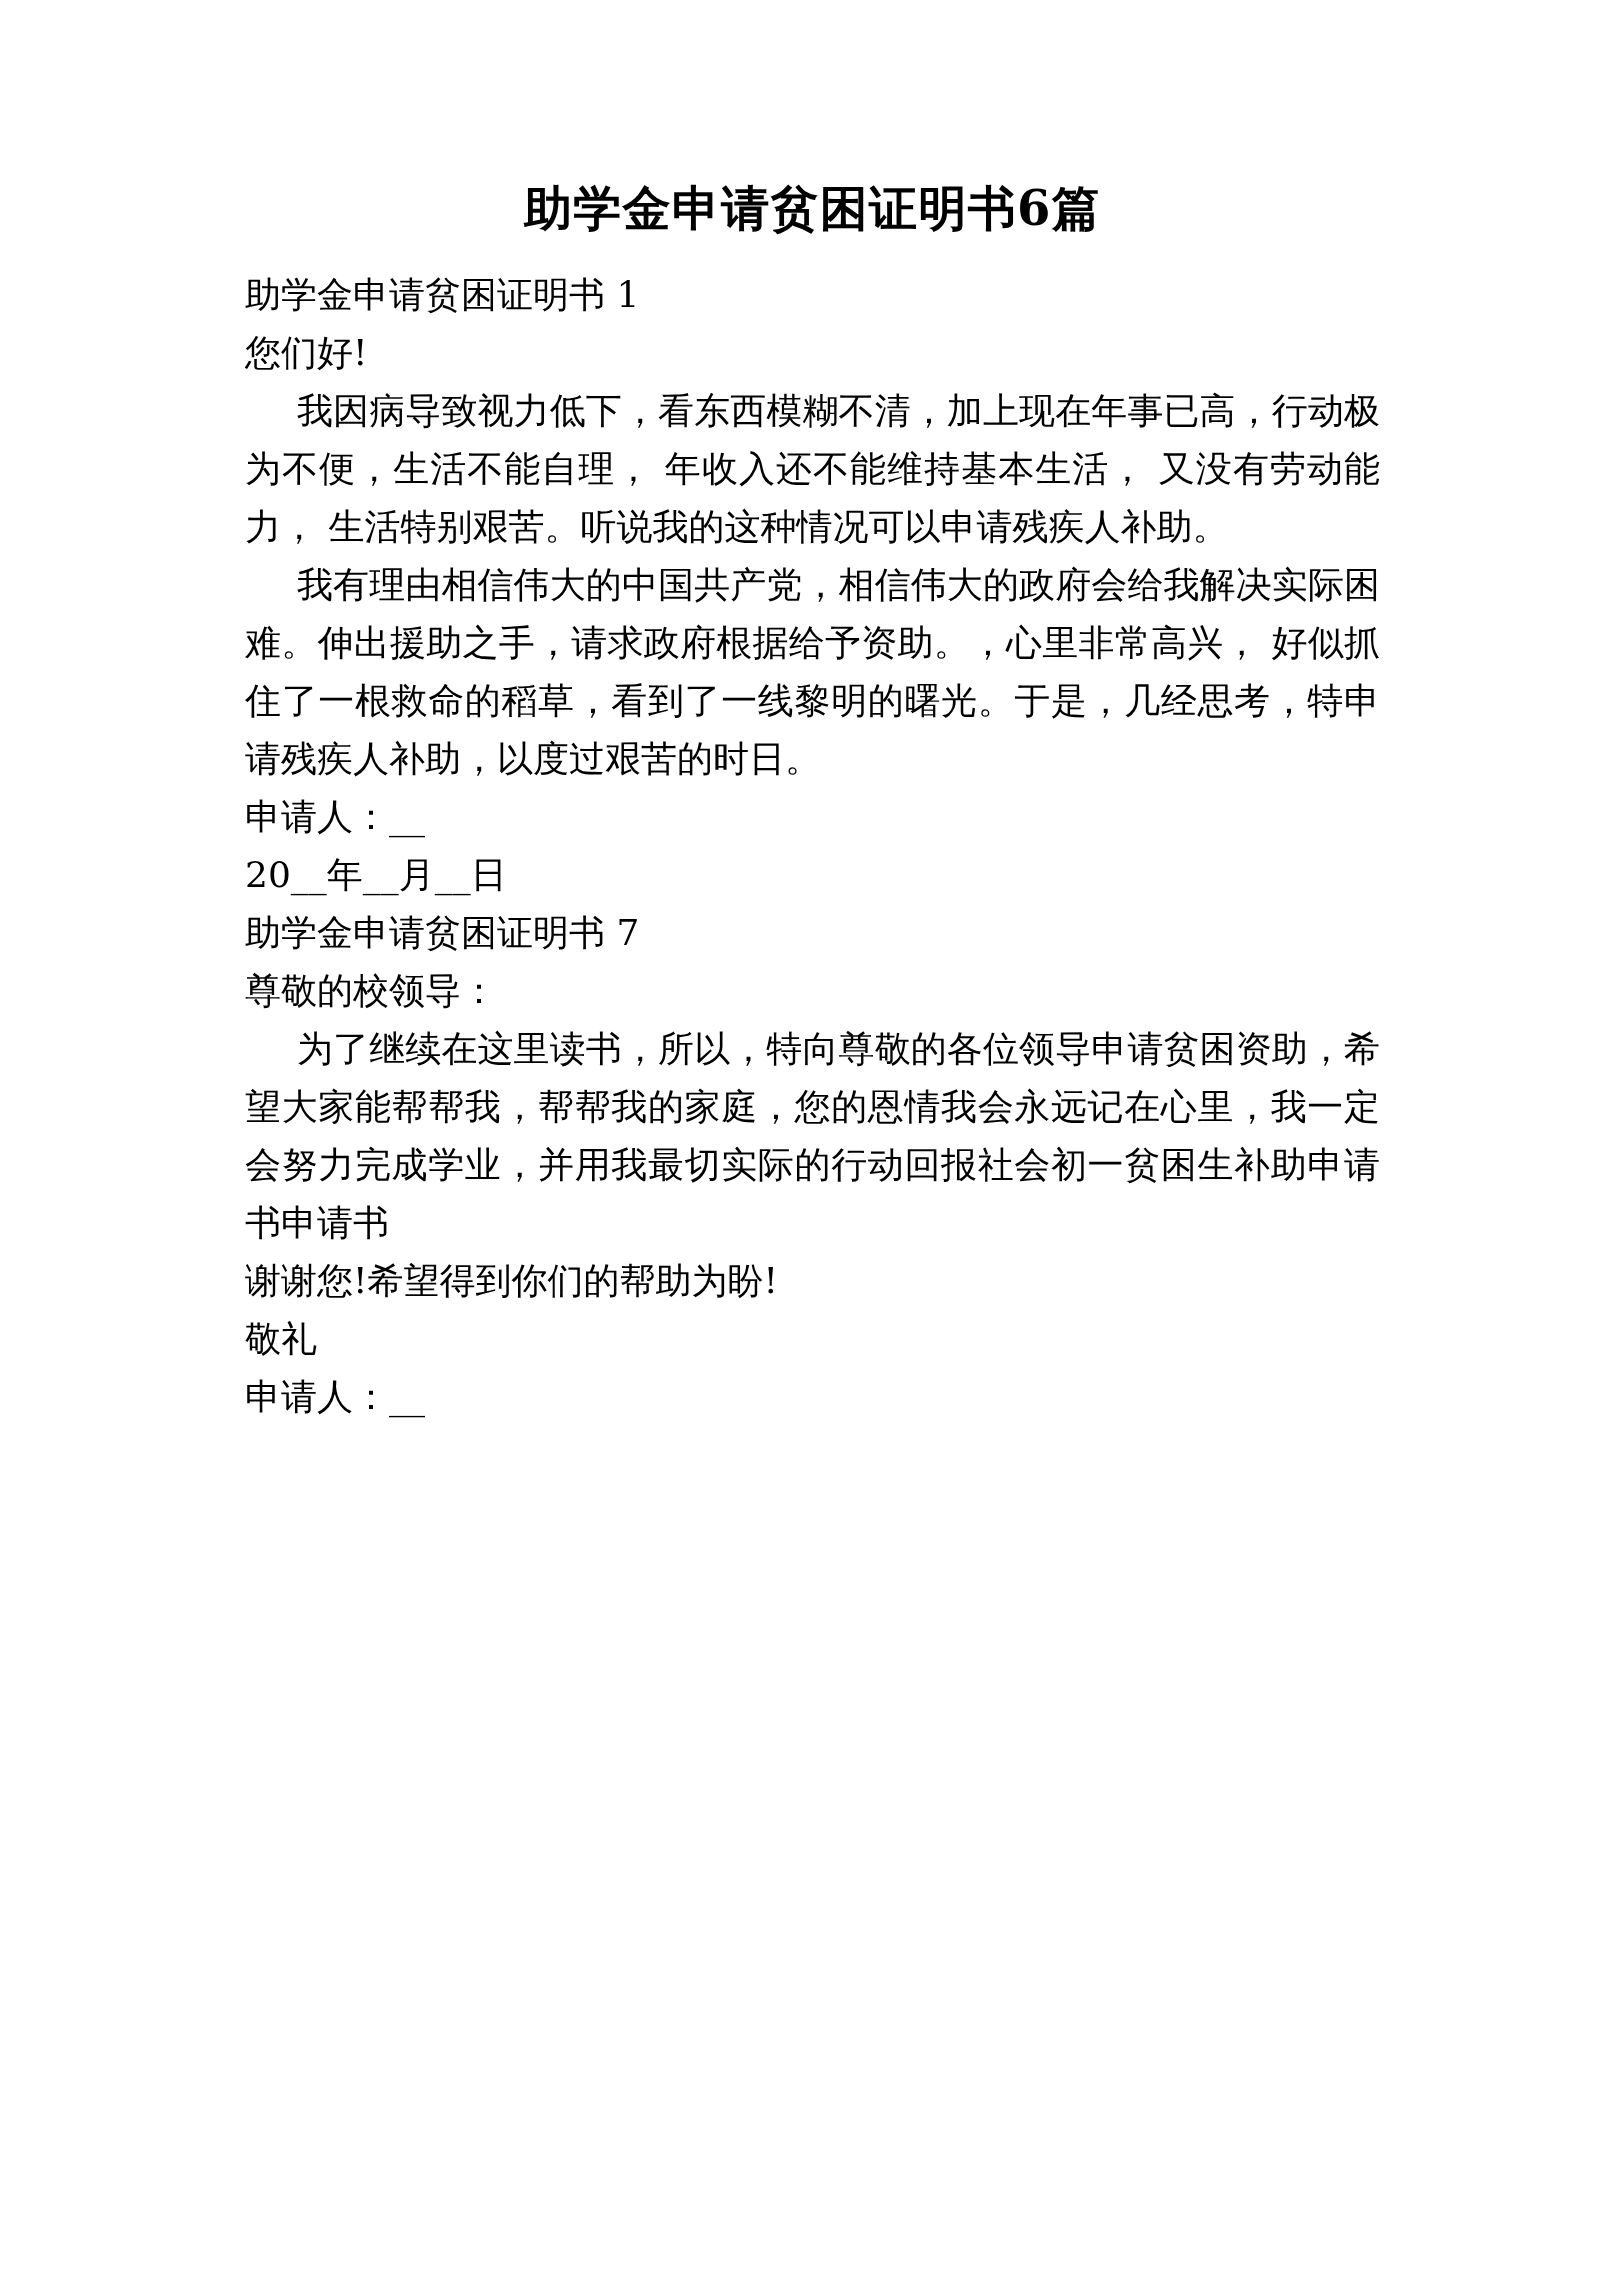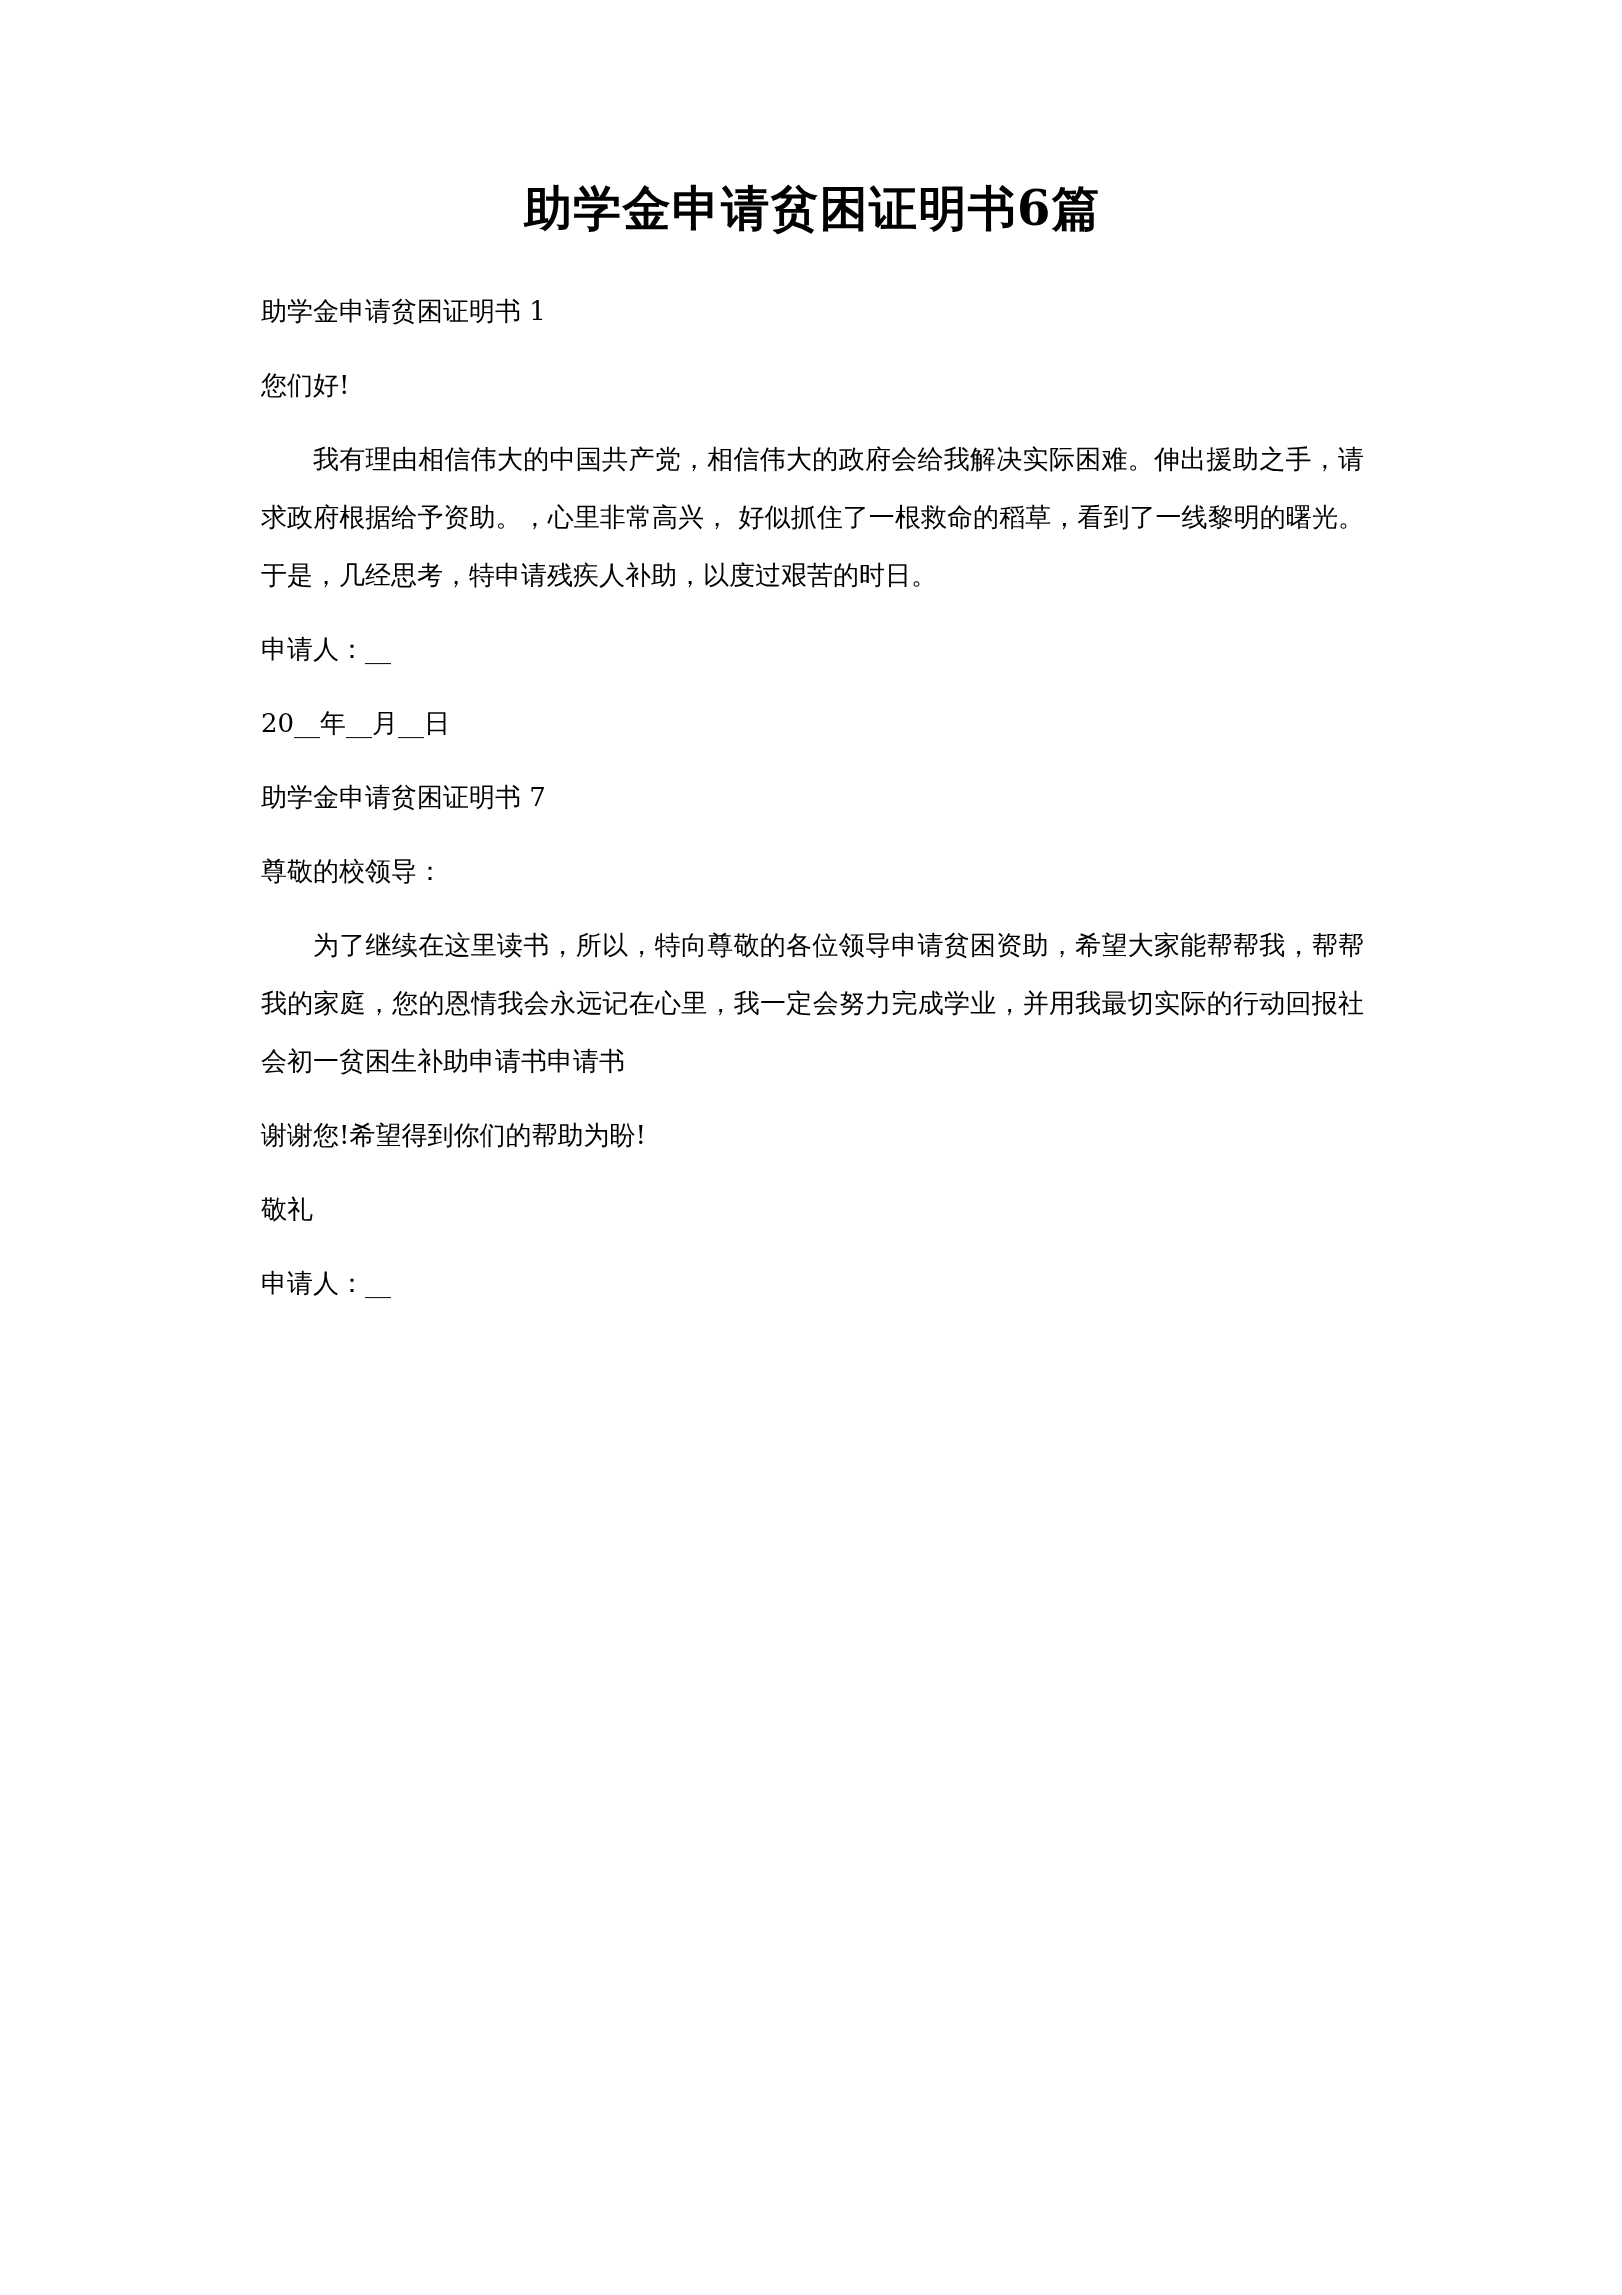--- a/index.html
+++ b/index.html
@@ -35,23 +35,23 @@
     font-weight: bold;
     line-height: 1.25;
     text-align: center;
     margin: 0;
     padding-top: 178px;
     padding-bottom: 0;
     letter-spacing: 1.3px;
   }
 
   .line {
-    font-size: 26px;
+    font-size: 36px;
     line-height: 58px;
-    margin: 16px;
+    margin: 0;
     text-align: justify;
     text-justify: inter-ideograph;
     word-break: break-all;
     white-space: pre-wrap;
   }
 
   .indent {
     text-indent: 52px;
   }
 
@@ -65,20 +65,21 @@
 <div id="page">
   <div id="content">
 
     <h1 class="doc-title">助学金申请贫困证明书6篇</h1>
 
     <div class="spacer-title"></div>
 
     <div class="blk">
       <p class="line">助学金申请贫困证明书 1</p>
       <p class="line">您们好!</p>
+      <p class="line indent">我因病导致视力低下，看东西模糊不清，加上现在年事已高，行动极为不便，生活不能自理， 年收入还不能维持基本生活， 又没有劳动能力， 生活特别艰苦。听说我的这种情况可以申请残疾人补助。</p>
       <p class="line indent">我有理由相信伟大的中国共产党，相信伟大的政府会给我解决实际困难。伸出援助之手，请求政府根据给予资助。，心里非常高兴， 好似抓住了一根救命的稻草，看到了一线黎明的曙光。于是，几经思考，特申请残疾人补助，以度过艰苦的时日。</p>
       <p class="line">申请人：__</p>
       <p class="line">20__年__月__日</p>
       <p class="line">助学金申请贫困证明书 7</p>
       <p class="line">尊敬的校领导：</p>
       <p class="line indent">为了继续在这里读书，所以，特向尊敬的各位领导申请贫困资助，希望大家能帮帮我，帮帮我的家庭，您的恩情我会永远记在心里，我一定会努力完成学业，并用我最切实际的行动回报社会初一贫困生补助申请书申请书</p>
       <p class="line">谢谢您!希望得到你们的帮助为盼!</p>
       <p class="line">敬礼</p>
       <p class="line">申请人：__</p>
     </div>

